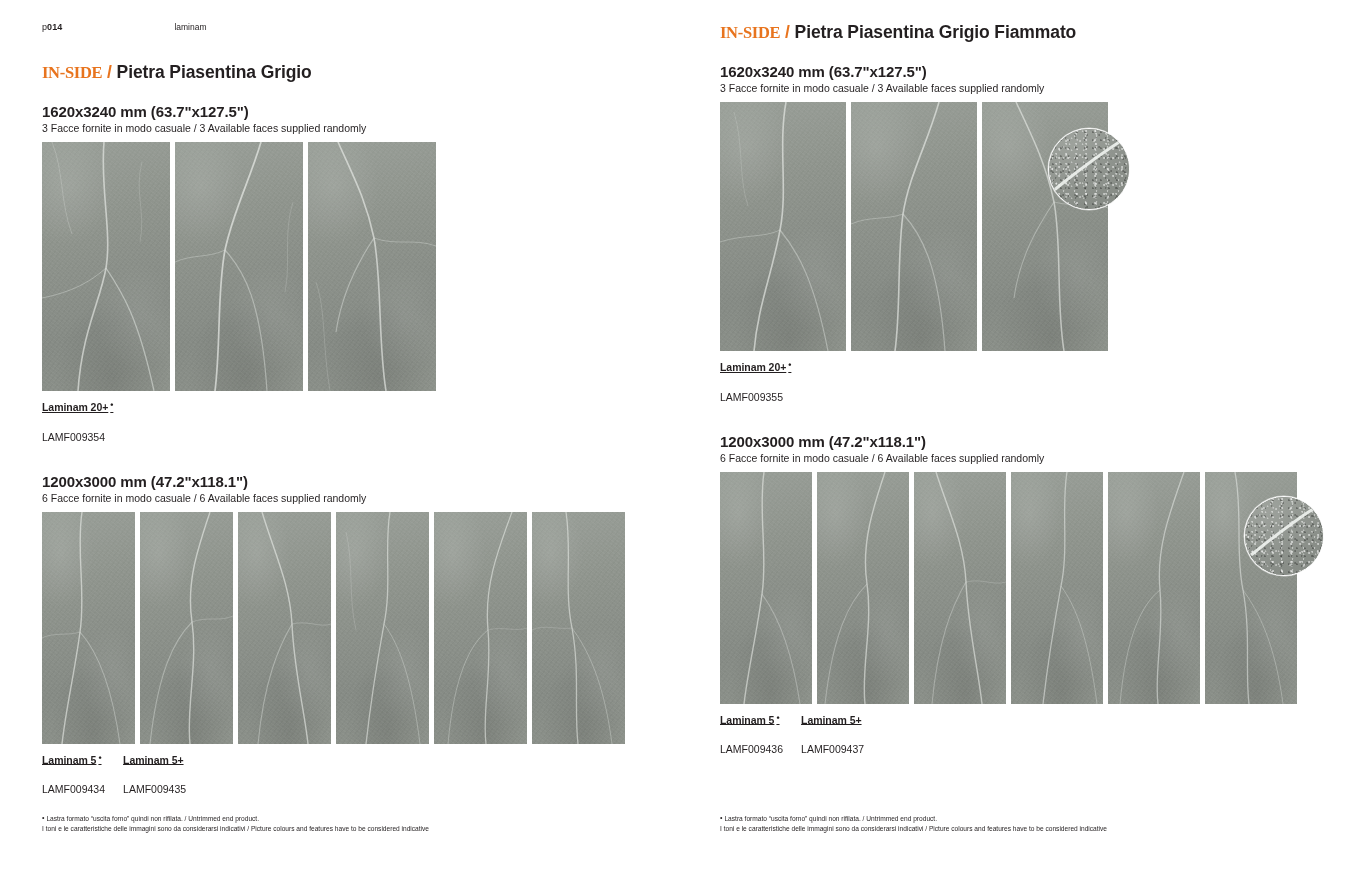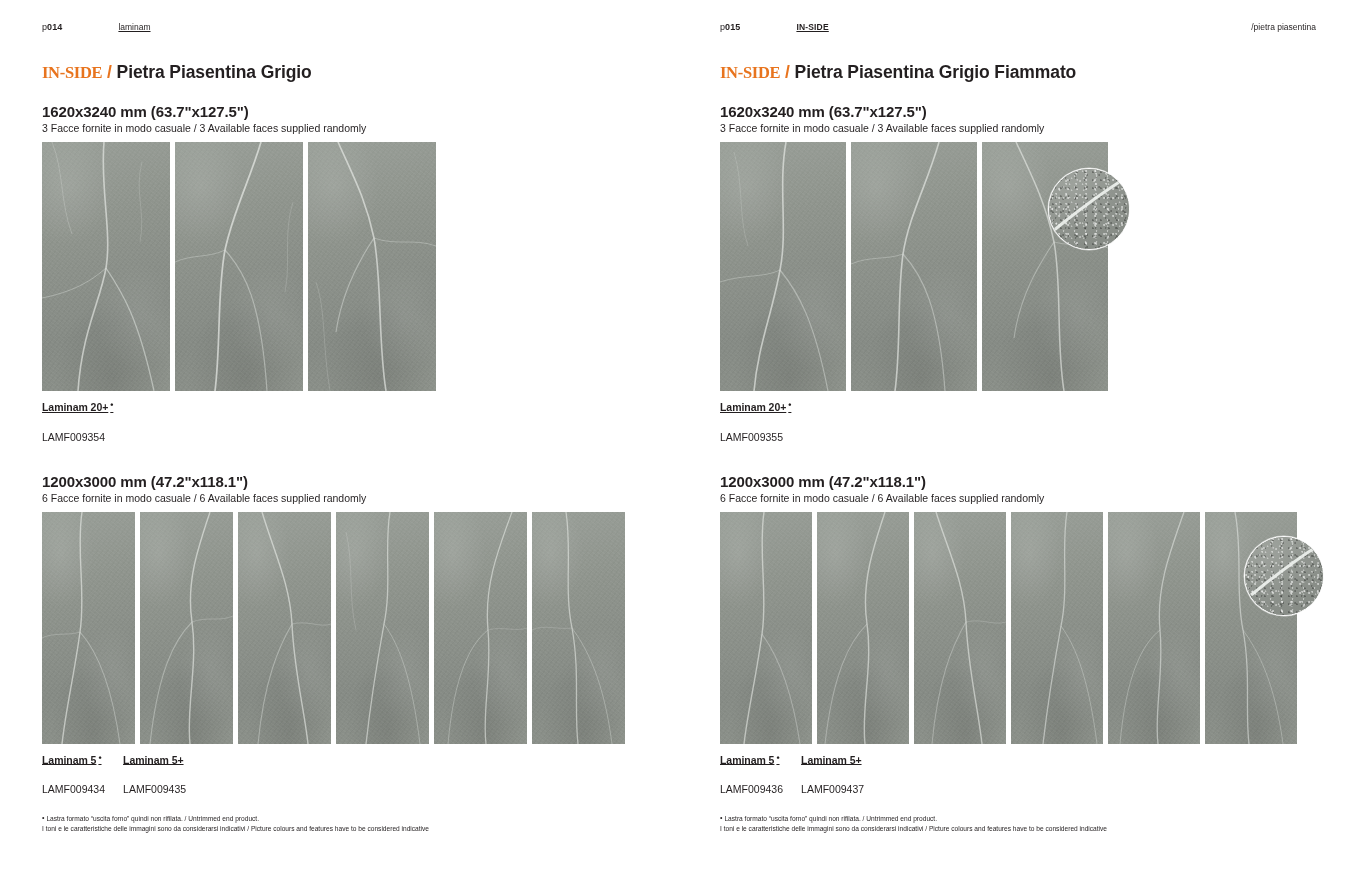--- a/index.html
+++ b/index.html
@@ -30,24 +30,23 @@
     height: 18px;
     margin-bottom: 22px;
   }
   .folio {
     font-size: 9px;
     letter-spacing: .01em;
     color: #231f20;
   }
   .folio b { font-weight: 700; }
   .runhead-center {
-    margin-left: 56px;
+    margin-left: 112px;
     font-size: 8.5px;
     color: #231f20;
-    text-decoration: underline;
   }
   .runhead-center.brand {
     font-weight: 700;
     letter-spacing: .02em;
   }
   .runhead-right {
     margin-left: auto;
     font-size: 8.5px;
     color: #231f20;
   }
@@ -342,25 +341,20 @@
     </div>
 
     <div class="footnote">
       <div><span class="fdot">•</span><span>Lastra formato “uscita forno” quindi non rifilata. / Untrimmed end product.</span></div>
       <div>I toni e le caratteristiche delle immagini sono da considerarsi indicativi / Picture colours and features have to be considered indicative</div>
     </div>
   </div>
 
   <div class="page right">
 
-    <div class="runhead">
-      <div class="folio"><span>p</span><b>015</b></div>
-      <div class="runhead-center brand">IN-SIDE</div>
-      <div class="runhead-right">/pietra piasentina</div>
-    </div>
 
     <div class="title-line">
       <span class="brandmark">IN-SIDE</span>
       <span class="slash">/</span>
       <span class="title-name">Pietra Piasentina Grigio Fiammato</span>
     </div>
 
     <div class="block">
       <div class="size">1620x3240 mm (63.7"x127.5")</div>
       <div class="faces">3 Facce fornite in modo casuale / 3 Available faces supplied randomly</div>

